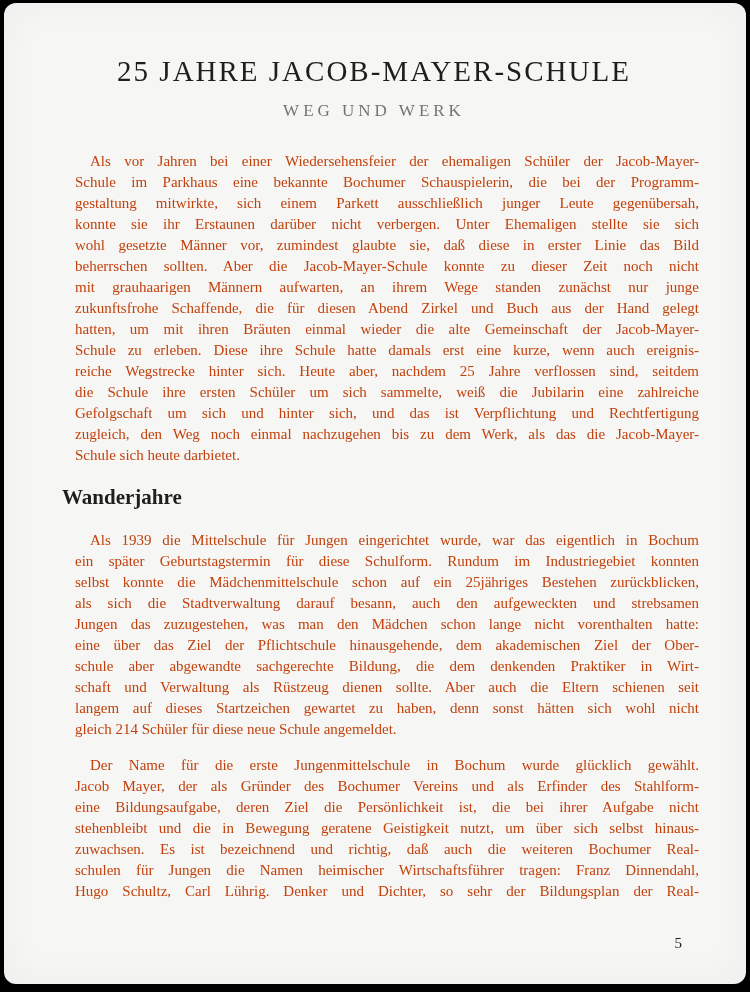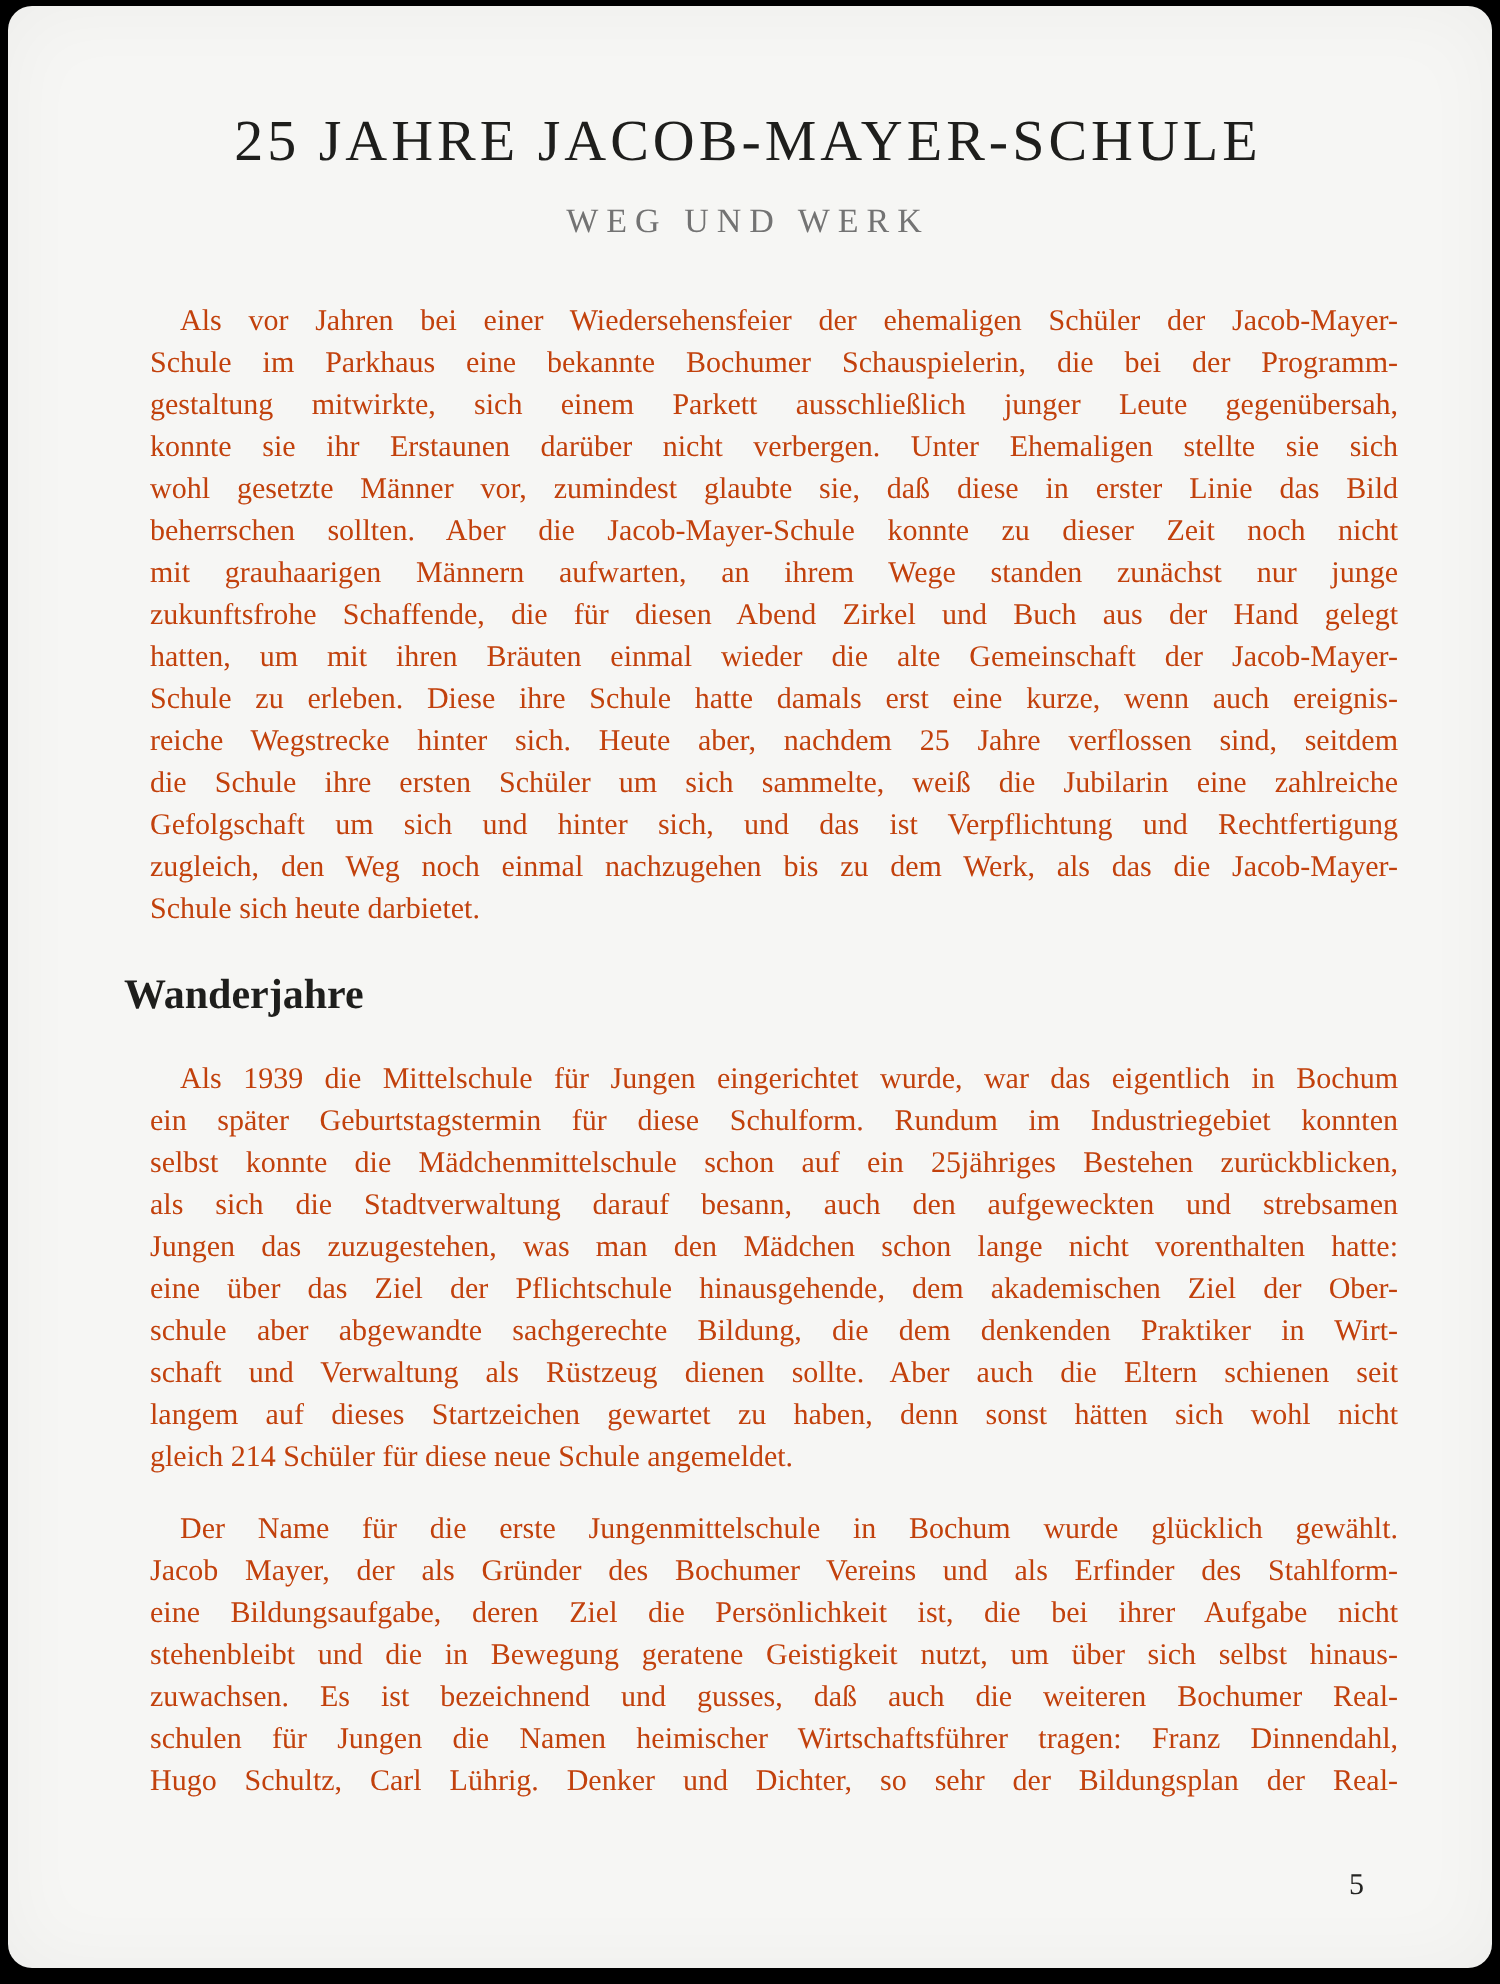--- a/index.html
+++ b/index.html
@@ -139,21 +139,21 @@
         <div class="line">schaft und Verwaltung als Rüstzeug dienen sollte. Aber auch die Eltern schienen seit</div>
         <div class="line">langem auf dieses Startzeichen gewartet zu haben, denn sonst hätten sich wohl nicht</div>
         <div class="line line-last">gleich 214 Schüler für diese neue Schule angemeldet.</div>
       </div>
 
     <div class="paragraph p3">
         <div class="line line-first">Der Name für die erste Jungenmittelschule in Bochum wurde glücklich gewählt.</div>
         <div class="line">Jacob Mayer, der als Gründer des Bochumer Vereins und als Erfinder des Stahlform-</div>
         <div class="line">eine Bildungsaufgabe, deren Ziel die Persönlichkeit ist, die bei ihrer Aufgabe nicht</div>
         <div class="line">stehenbleibt und die in Bewegung geratene Geistigkeit nutzt, um über sich selbst hinaus-</div>
-        <div class="line">zuwachsen. Es ist bezeichnend und gusses, daß auch die weiteren Bochumer Real-</div>
+        <div class="line">zuwachsen. Es ist bezeichnend und richtig, daß auch die weiteren Bochumer Real-</div>
         <div class="line">schulen für Jungen die Namen heimischer Wirtschaftsführer tragen: Franz Dinnendahl,</div>
         <div class="line">Hugo Schultz, Carl Lührig. Denker und Dichter, so sehr der Bildungsplan der Real-</div>
       </div>
 
   </div>
 
   <div class="page-number">5</div>
 </div>
 
 </body></html>

